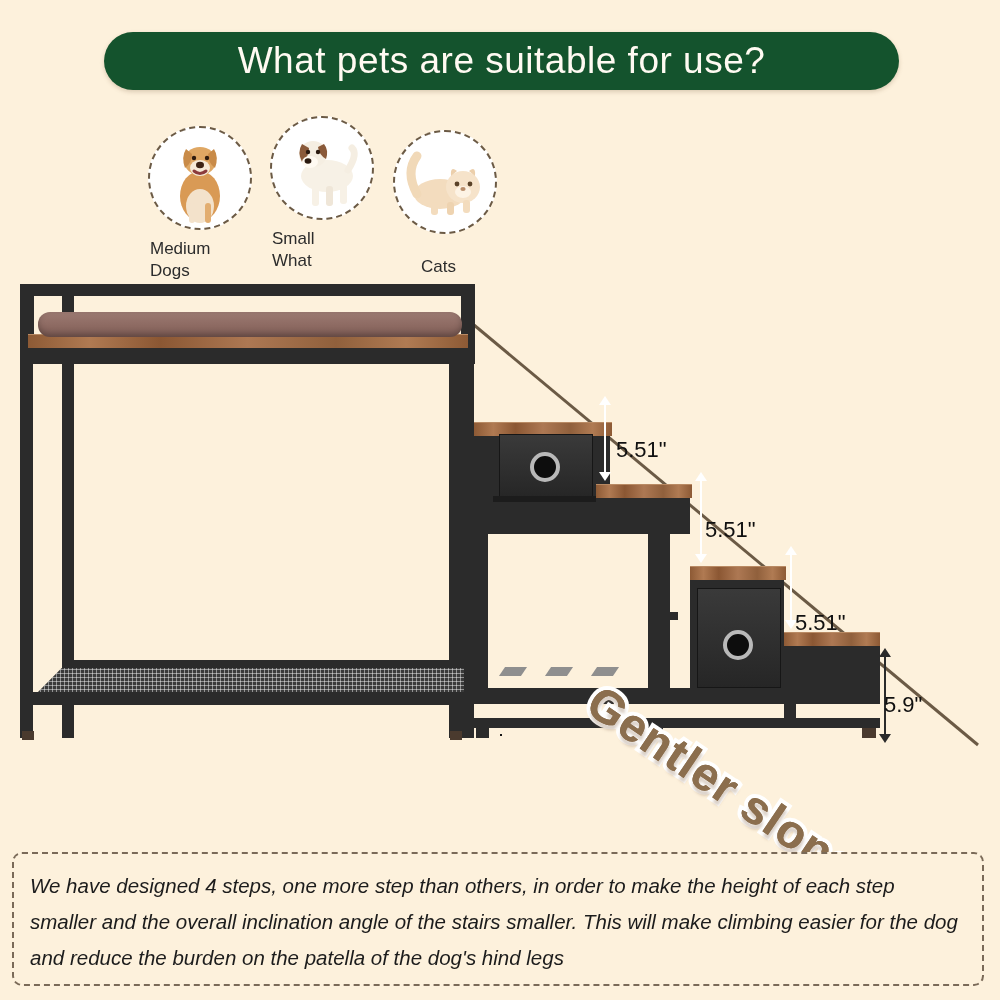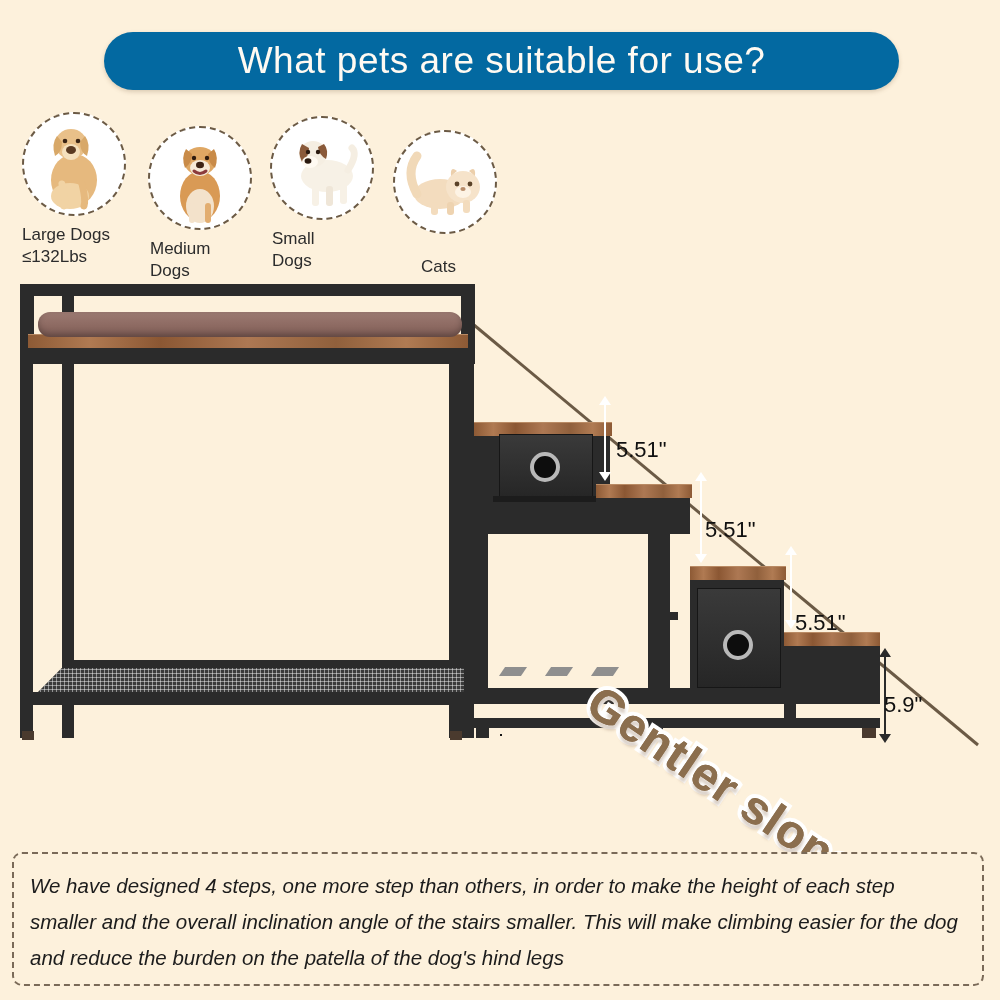--- a/index.html
+++ b/index.html
@@ -8,21 +8,21 @@
     background:#fdf1dc;
     font-family:"Liberation Sans", sans-serif;
     overflow:hidden;
     position:relative;
   }
   #stage{position:relative;width:1000px;height:1000px;overflow:hidden;background:#fdf1dc;}
 
   
   .banner{
     position:absolute;
-    background:#0369a1;
+    background:#14532d;
     border-radius:999px;
     display:flex;align-items:center;justify-content:center;
     color:#fffaf2;
     letter-spacing:.5px;
     box-shadow:0 2px 4px rgba(120,90,60,.25);
   }
   #banner-top{left:104px;top:32px;width:795px;height:58px;font-size:37px;}
   #banner-bottom{left:78px;top:778px;width:848px;height:54px;font-size:35px;}
   .banner span{display:block;white-space:nowrap;}
 
@@ -117,39 +117,20 @@
 <body>
 
 <div id="stage">
 
   <div class="banner" id="banner-top">
     <span>What pets are suitable for use?</span>
   </div>
 
   <div id="pets">
 
-    <div class="pet" id="pet0">
-      <div class="pet-circle">
-        <svg class="animal" viewBox="0 0 100 100">
-          <ellipse cx="50" cy="66" rx="23" ry="26" fill="#e6b97e"></ellipse>
-          <ellipse cx="46" cy="82" rx="19" ry="13" fill="#f1d3a4"></ellipse>
-          <ellipse cx="47" cy="30" rx="16" ry="15" fill="#e9c089"></ellipse>
-          <path d="M33 22 Q27 30 31 42 Q38 38 38 28 Z" fill="#d8a868"></path>
-          <path d="M61 22 Q67 30 63 42 Q56 38 56 28 Z" fill="#d8a868"></path>
-          <ellipse cx="47" cy="38" rx="9" ry="8" fill="#f5e0bd"></ellipse>
-          <ellipse cx="47" cy="36" rx="5" ry="4" fill="#5a3a22"></ellipse>
-          <circle cx="41" cy="27" r="2.3" fill="#3a2414"></circle>
-          <circle cx="54" cy="27" r="2.3" fill="#3a2414"></circle>
-          <path d="M38 70 Q42 86 40 92" stroke="#f1d3a4" stroke-width="7" fill="none" stroke-linecap="round"></path>
-          <path d="M58 70 Q62 86 60 92" stroke="#e6b97e" stroke-width="7" fill="none" stroke-linecap="round"></path>
-        </svg>
-      </div>
-      <div class="pet-label">Large Dogs
-≤132Lbs</div>
-    </div>
 
     <div class="pet" id="pet1">
       <div class="pet-circle">
         <svg class="animal" viewBox="0 0 100 100">
           <ellipse cx="50" cy="68" rx="20" ry="25" fill="#d99a55"></ellipse>
           <ellipse cx="50" cy="78" rx="14" ry="17" fill="#f3e2cb"></ellipse>
           <ellipse cx="50" cy="33" rx="16" ry="14" fill="#dfa763"></ellipse>
           <path d="M36 21 Q31 29 35 40 Q42 35 42 26 Z" fill="#c98b48"></path>
           <path d="M64 21 Q69 29 65 40 Q58 35 58 26 Z" fill="#c98b48"></path>
           <ellipse cx="50" cy="40" rx="10" ry="8" fill="#f6ead7"></ellipse>
@@ -176,21 +157,21 @@
           <ellipse cx="36" cy="43" rx="3.4" ry="2.7" fill="#2b1a10"></ellipse>
           <circle cx="36" cy="34" r="2.2" fill="#2b1a10"></circle>
           <circle cx="46" cy="34" r="2.2" fill="#2b1a10"></circle>
           <path d="M76 52 Q86 36 80 30" stroke="#f5eee2" stroke-width="7" fill="none" stroke-linecap="round"></path>
           <rect x="40" y="68" width="7" height="20" rx="3" fill="#f7f1e6"></rect>
           <rect x="54" y="68" width="7" height="20" rx="3" fill="#efe6d8"></rect>
           <rect x="68" y="66" width="7" height="20" rx="3" fill="#f7f1e6"></rect>
         </svg>
       </div>
       <div class="pet-label">Small
-Dogs</div>
+What</div>
     </div>
 
     <div class="pet" id="pet3">
       <div class="pet-circle">
         <svg class="animal" viewBox="0 0 100 100">
           <ellipse cx="45" cy="62" rx="26" ry="15" fill="#f3dcbe"></ellipse>
           <ellipse cx="68" cy="55" rx="17" ry="16" fill="#f6e3ca"></ellipse>
           <path d="M56 44 Q55 33 62 39 Z" fill="#eccfab"></path>
           <path d="M80 44 Q81 33 74 39 Z" fill="#eccfab"></path>
           <ellipse cx="68" cy="60" rx="8" ry="6" fill="#fdf3e5"></ellipse>

